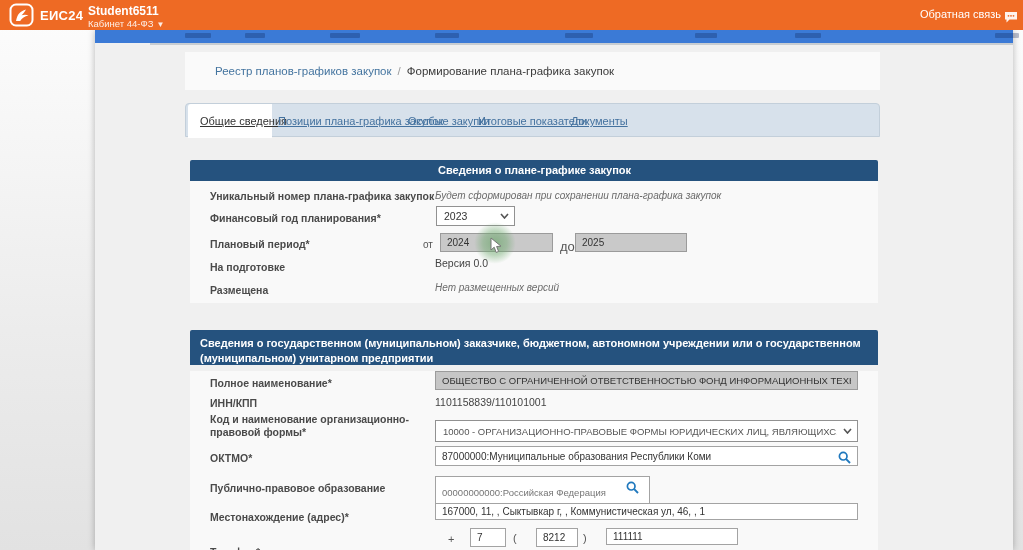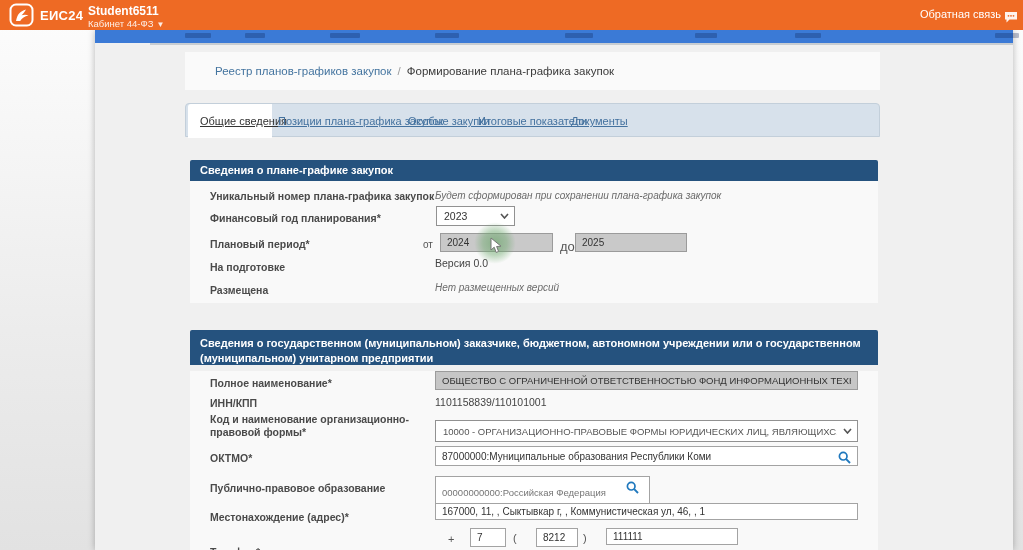--- a/index.html
+++ b/index.html
@@ -40,21 +40,21 @@
   .tab-active span { color:#333; font-weight:normal; }
   .tab-link span { color:#44729f; }
   .t1 { left:92px;  padding-left:0; }
   .t2 { left:222px; }
   .t3 { left:292px; }
   .t4 { left:385px; }
 
   
   .sec-head { position:absolute; left:190px; width:688px; background:#25527e;
     color:#fff; font-weight:bold; font-size:11px; z-index:6; border-radius:2px 2px 0 0; }
-  .sec1-head { top:160px; height:21px; line-height:21px; padding-left:10px; }
+  .sec1-head { top:160px; height:21px; line-height:21px; padding-left:1px;text-align:center; }
   .sec2-head { top:330px; height:35px; padding:6px 12px 0 10px; line-height:14.5px; }
   .sec-body { position:absolute; left:190px; width:688px; background:#f9f9f9; z-index:5; }
   .sec1-body { top:181px; height:122px; }
   .sec2-body { top:371px; height:179px; }
 
   .lbl { position:absolute; font-size:10.5px; font-weight:bold; color:#4a4a4a; z-index:7; }
   .val { position:absolute; font-size:10.5px; color:#444; z-index:7; }
   .val-italic { font-style:italic; color:#6b6b6b; font-size:10px; }
 
   input, .selbox { font-family:"Liberation Sans", sans-serif; position:absolute; z-index:7; }

